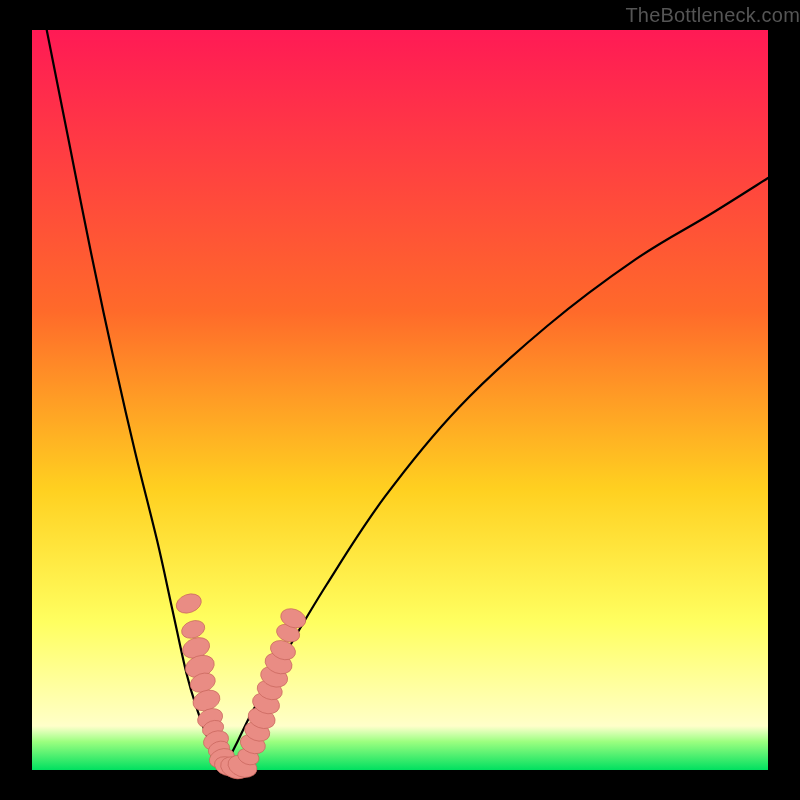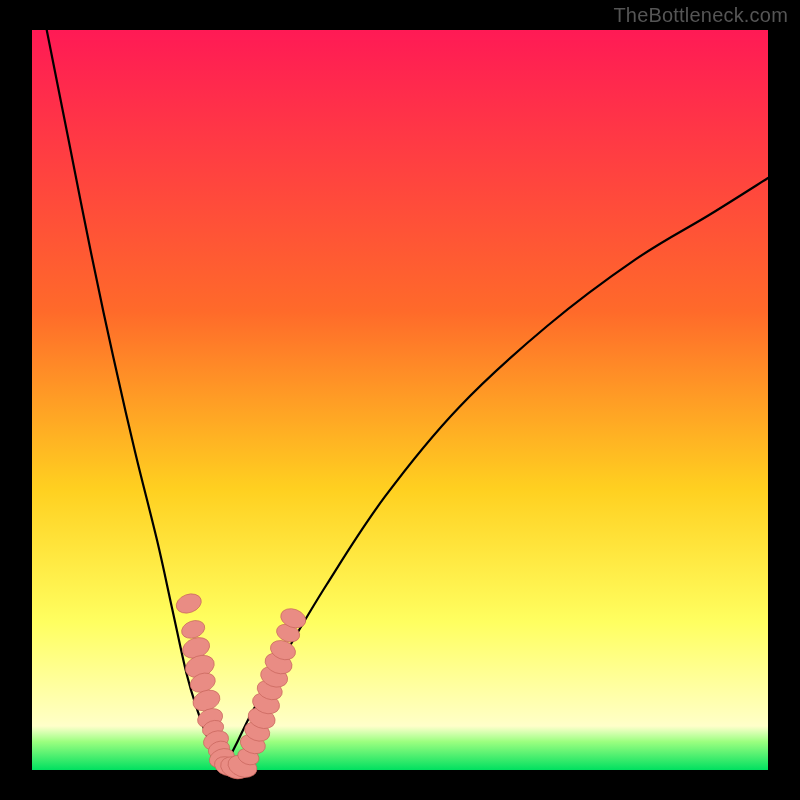--- a/index.html
+++ b/index.html
@@ -23,21 +23,21 @@
     position: absolute;
     left: 0; top: 0; right: 0; bottom: 0;
   }
   .green-band {
     position: absolute;
     left: 0; right: 0;
   }
   .watermark {
     position: absolute;
     top: 4px;
-    right: 12px;
+    right: 0;
     color: #555;
     font-size: 20px;
     font-weight: 500;
     letter-spacing: 0.2px;
   }
   svg.curves {
     position: absolute;
     left: 0; top: 0;
     width: 100%;
     height: 100%;

